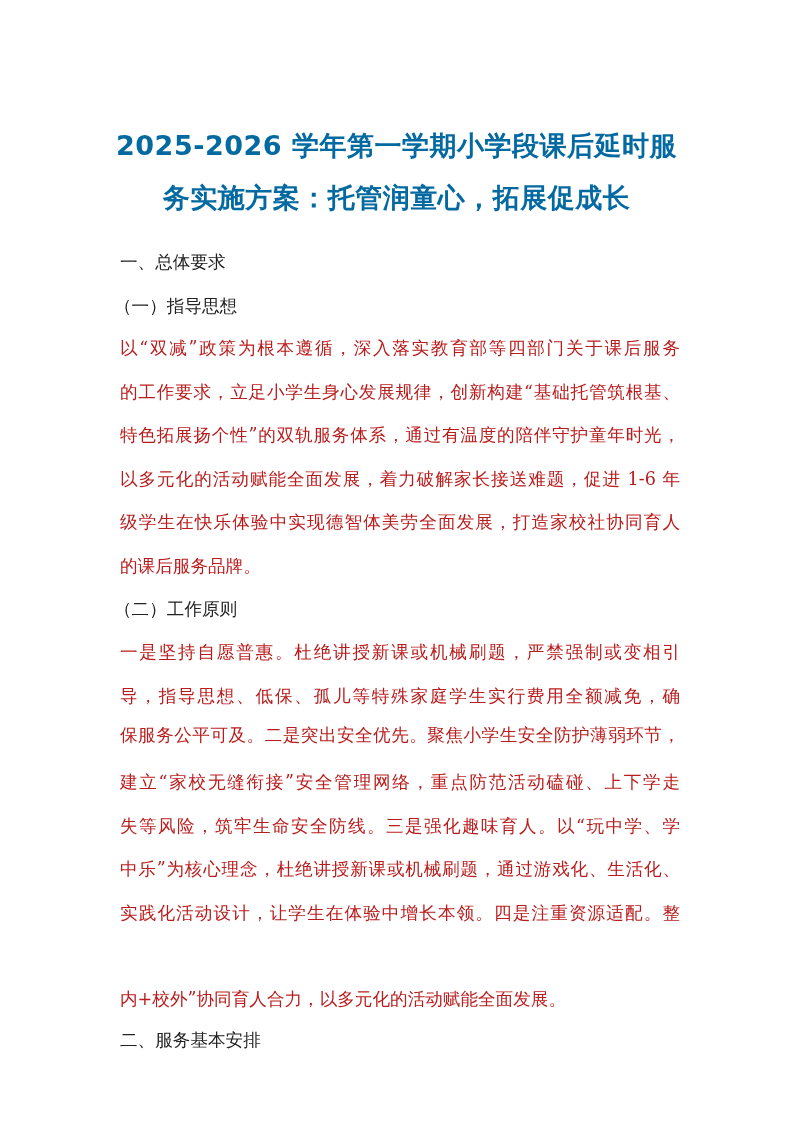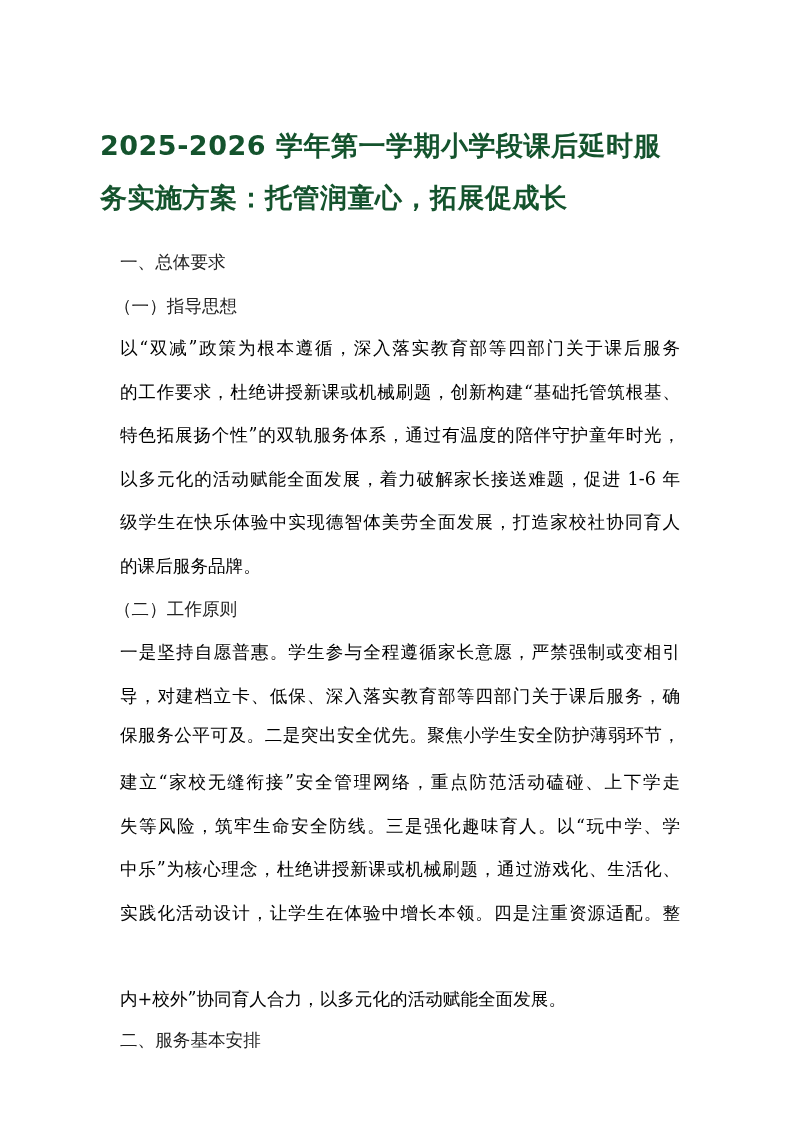--- a/index.html
+++ b/index.html
@@ -19,69 +19,69 @@
       position: absolute;
       left: 0; top: 0;
       width: 793px;
       height: 1122px;
       background: #ffffff;
     }
     .title {
       position: absolute;
       left: 100px;
       width: 593px;
-      text-align: left;
+      text-align: center;
       font-family: "DejaVu Sans", "Liberation Sans", sans-serif;
       font-weight: bold;
       font-size: 27px;
       line-height: 50px;
-      color: #14532d;
+      color: #0369a1;
       letter-spacing: 0.5px;
       white-space: nowrap;
     }
     .title-1 { top: 121px; }
     .title-2 { top: 173px; }
     .line {
       position: absolute;
       left: 120px;
       width: 560px;
       font-size: 17.6px;
       line-height: 24px;
       white-space: nowrap;
-      color: #000000;
+      color: #b91c1c;
     }
     .justify {
       text-align: justify;
       text-align-last: justify;
     }
     .heading { color: #222222; }
   </style>
 </head>
 <body>
 
 <div class="page">
 
   <div class="title title-1">2025-2026 学年第一学期小学段课后延时服</div>
   <div class="title title-2">务实施方案：托管润童心，拓展促成长</div>
 
   <div class="line heading" style="top:294px; left:114px;">（一）指导思想</div>
 
   <div class="line heading" style="top:250px;">一、总体要求</div>
 
   <div class="line justify" style="top:336px;">以“双减”政策为根本遵循，深入落实教育部等四部门关于课后服务</div>
-  <div class="line justify" style="top:380px;">的工作要求，杜绝讲授新课或机械刷题，创新构建“基础托管筑根基、</div>
+  <div class="line justify" style="top:380px;">的工作要求，立足小学生身心发展规律，创新构建“基础托管筑根基、</div>
   <div class="line justify" style="top:423px;">特色拓展扬个性”的双轨服务体系，通过有温度的陪伴守护童年时光，</div>
   <div class="line justify" style="top:467px;">以多元化的活动赋能全面发展，着力破解家长接送难题，促进 1-6 年</div>
   <div class="line justify" style="top:510px;">级学生在快乐体验中实现德智体美劳全面发展，打造家校社协同育人</div>
   <div class="line" style="top:554px;">的课后服务品牌。</div>
 
   <div class="line heading" style="top:597px; left:114px;">（二）工作原则</div>
 
-  <div class="line justify" style="top:640px;">一是坚持自愿普惠。学生参与全程遵循家长意愿，严禁强制或变相引</div>
-  <div class="line justify" style="top:684px;">导，对建档立卡、低保、深入落实教育部等四部门关于课后服务，确</div>
+  <div class="line justify" style="top:640px;">一是坚持自愿普惠。杜绝讲授新课或机械刷题，严禁强制或变相引</div>
+  <div class="line justify" style="top:684px;">导，指导思想、低保、孤儿等特殊家庭学生实行费用全额减免，确</div>
   <div class="line justify" style="top:723px;">保服务公平可及。二是突出安全优先。聚焦小学生安全防护薄弱环节，</div>
   <div class="line justify" style="top:770px;">建立“家校无缝衔接”安全管理网络，重点防范活动磕碰、上下学走</div>
   <div class="line justify" style="top:814px;">失等风险，筑牢生命安全防线。三是强化趣味育人。以“玩中学、学</div>
   <div class="line justify" style="top:857px;">中乐”为核心理念，杜绝讲授新课或机械刷题，通过游戏化、生活化、</div>
   <div class="line justify" style="top:901px;">实践化活动设计，让学生在体验中增长本领。四是注重资源适配。整</div>
   <div class="line" style="top:987px;">内+校外”协同育人合力，以多元化的活动赋能全面发展。</div>
 
   <div class="line heading" style="top:1028px;">二、服务基本安排</div>
 
 </div>

